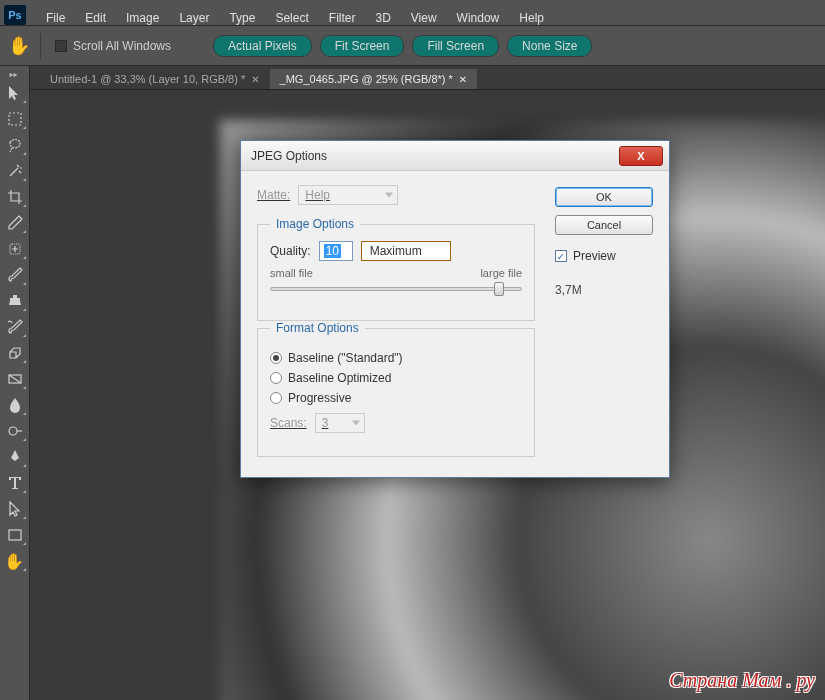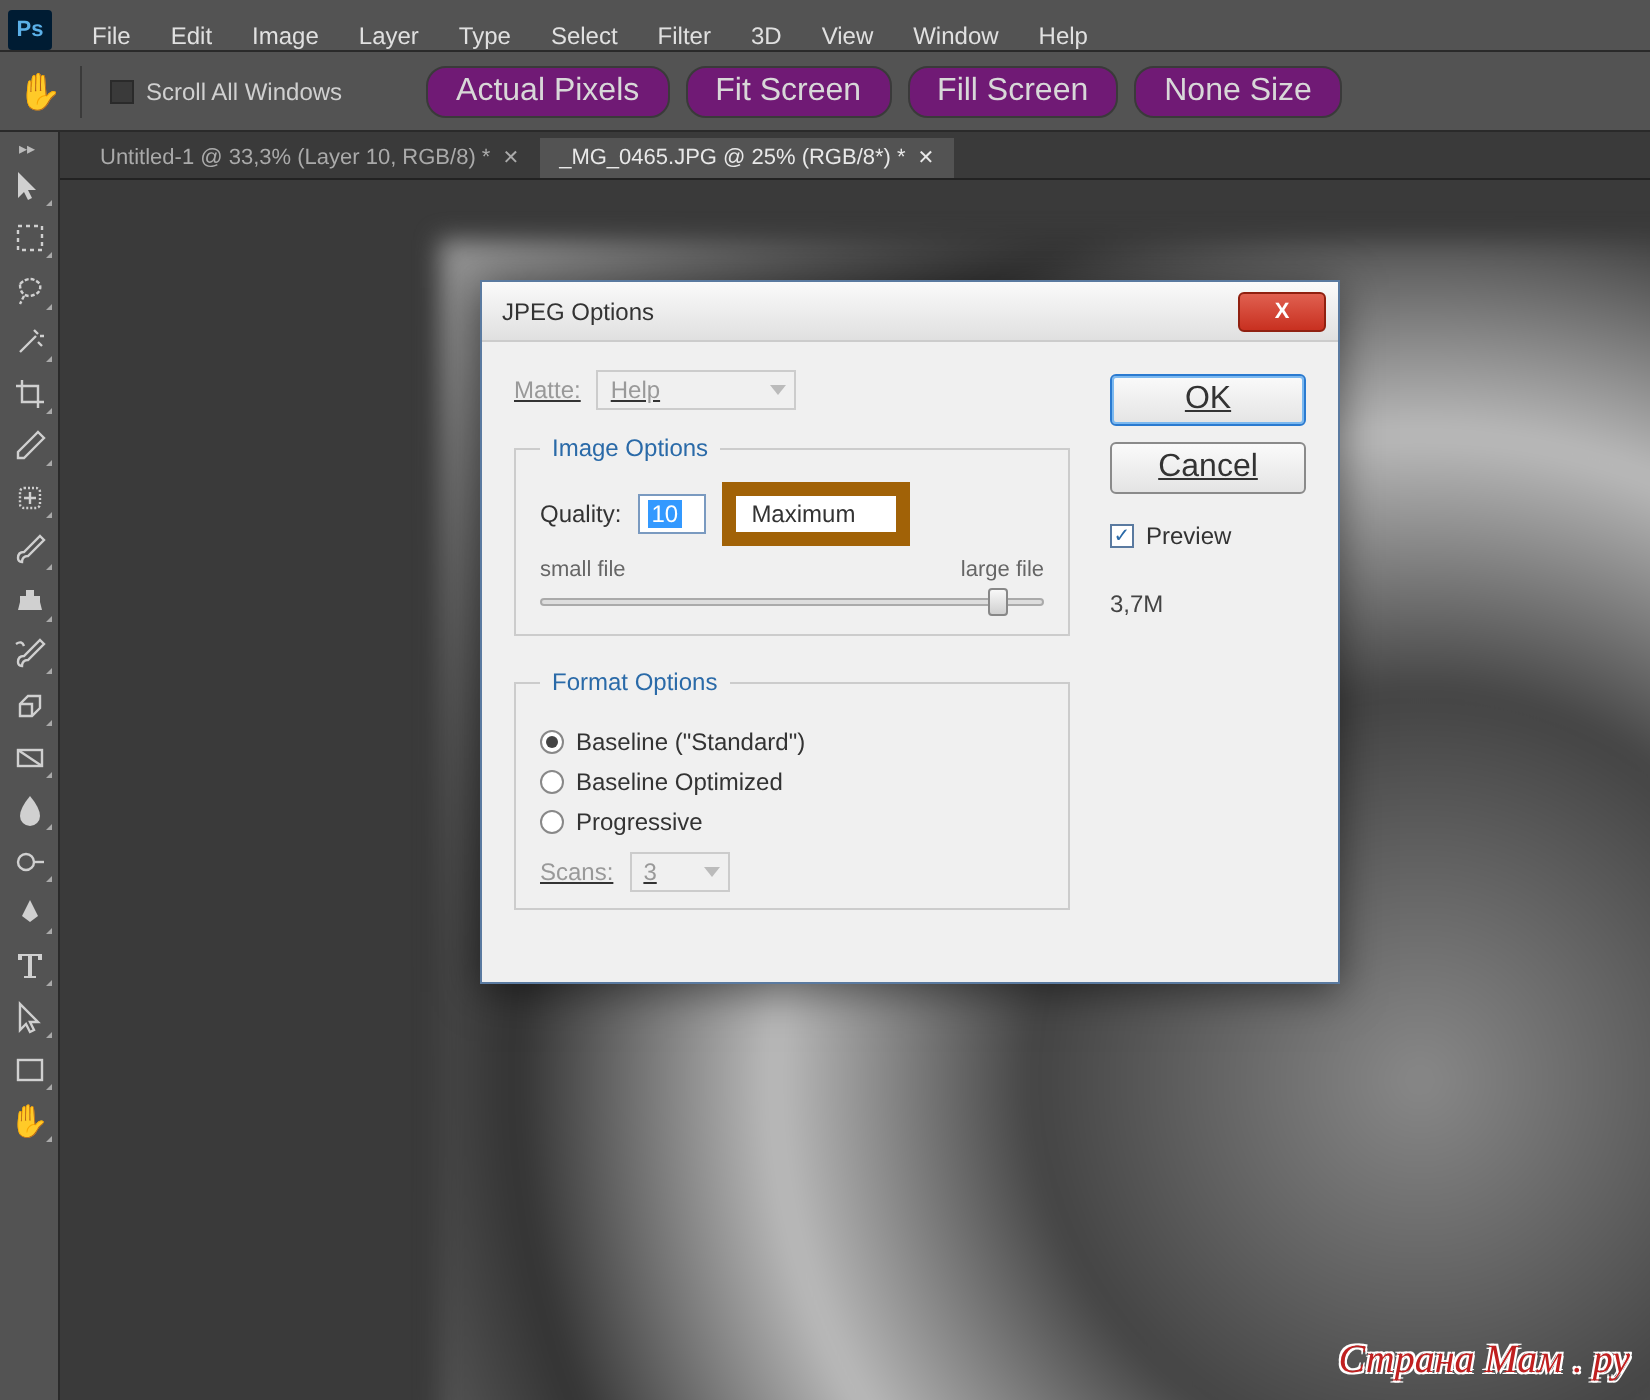--- a/index.html
+++ b/index.html
@@ -9,21 +9,21 @@
 .menubar { height: 26px; background: #535353; display: flex; align-items: flex-end; padding: 0 4px; color: #e0e0e0; font-size: 12px; border-bottom: 1px solid #2a2a2a; }
 .ps-logo { width: 22px; height: 20px; background: #001c33; color: #5bb0e8; font-weight: bold; font-size: 11px; display: flex; align-items: center; justify-content: center; border-radius: 2px; margin-right: 10px; }
 .menu-item { padding: 0 10px; cursor: pointer; }
 
 
 .optbar { height: 40px; background: #535353; display: flex; align-items: center; padding: 0 8px; gap: 8px; color: #d0d0d0; font-size: 12px; border-bottom: 1px solid #2a2a2a; }
 .hand-ico { width: 24px; height: 24px; display:flex; align-items:center; justify-content:center; font-size: 18px; }
 .opt-sep { width:1px; height:26px; background:#3a3a3a; }
 .opt-check { display:flex; align-items:center; gap:6px; padding:0 6px; }
 .opt-check .box { width:12px; height:12px; border:1px solid #2a2a2a; background:#3a3a3a; }
-.opt-btn { background:#701a75; border:1px solid #3a3a3a; border-radius:10px; padding:3px 14px; color:#d8d8d8; font-size:16px; cursor:pointer; }
+.opt-btn { background:#0f766e; border:1px solid #3a3a3a; border-radius:10px; padding:3px 14px; color:#d8d8d8; font-size:12px; cursor:pointer; }
 
 
 .tabbar { height: 24px; background: #3a3a3a; display:flex; align-items:flex-end; padding-left:40px; color:#aaa; font-size:11px; border-bottom:1px solid #222; }
 .tab { padding:4px 10px; display:flex; align-items:center; gap:6px; cursor:pointer; }
 .tab.active { background:#535353; color:#e8e8e8; }
 .tab .x { font-size:10px; }
 
 
 .toolbar { position:absolute; left:0; top:66px; width:30px; bottom:0; background:#535353; border-right:1px solid #2a2a2a; display:flex; flex-direction:column; align-items:center; padding-top:4px; }
 .tool { width:26px; height:24px; display:flex; align-items:center; justify-content:center; color:#d0d0d0; margin:1px 0; cursor:pointer; position:relative; }
@@ -45,39 +45,39 @@
 .dlg-left { flex:1; }
 .dlg-right { width:98px; display:flex; flex-direction:column; gap:8px; padding-top:2px; }
 
 .dlg-row { display:flex; align-items:center; gap:8px; margin-bottom:12px;text-decoration:underline; }
 .lbl-dis { color:#999; }
 .sel { border:1px solid #aaa; background:#fff; padding:2px 20px 2px 6px; position:relative; min-width:100px; display:inline-flex; align-items:center; }
 .sel.dis { background:#f0f0f0; color:#999; border-color:#ccc; }
 .sel .arr { position:absolute; right:4px; top:50%; transform:translateY(-50%); width:0; height:0; border-left:4px solid transparent; border-right:4px solid transparent; border-top:5px solid #555; }
 .sel.dis .arr { border-top-color:#bbb; }
 
-fieldset { border:1px solid #ccc; padding:10px 12px 8px; margin-bottom:16px; }
+fieldset { border:1px solid #ccc; padding:10px 12px 23px; }
 legend { padding:0 6px; color:#2a6aa8; }
 
 .qrow { display:flex; align-items:center; gap:8px; }
 .qin { width:34px; border:1px solid #7a9ac0; background:#fff; padding:2px 4px; text-align:left; }
 .qin .hl { background:#3399ff; color:#fff; padding:0 2px; }
-.qsel { border:7px solid #a16207; background:#fff; padding:2px 20px 2px 8px; min-width:90px; position:relative; }
+.qsel { border:1px solid #a16207; background:#fff; padding:2px 20px 2px 8px; min-width:90px; position:relative; }
 
 .slider-wrap { margin-top:6px; }
 .slider-lbls { display:flex; justify-content:space-between; font-size:11px; color:#666; margin-bottom:2px; }
 .slider { position:relative; height:16px; }
 .slider .track { position:absolute; left:0; right:0; top:6px; height:4px; background:#ddd; border:1px solid #aaa; border-radius:2px; }
 .slider .thumb { position:absolute; right:18px; top:1px; width:10px; height:14px; background:linear-gradient(#f8f8f8,#d0d0d0); border:1px solid #888; border-radius:2px; }
 
 .radio-row { display:flex; align-items:center; gap:6px; margin:6px 0; }
 .radio { width:12px; height:12px; border:1px solid #888; border-radius:50%; display:flex; align-items:center; justify-content:center; background:#fff; }
 .radio.checked::after { content:""; width:6px; height:6px; background:#444; border-radius:50%; }
 
-.dlg-btn { background:linear-gradient(#fafafa,#e4e4e4); border:1px solid #8a8a8a; border-radius:3px; padding:3px 0; text-align:center; cursor:pointer; font-size:16px;text-decoration:underline; }
+.dlg-btn { background:linear-gradient(#fafafa,#e4e4e4); border:1px solid #8a8a8a; border-radius:3px; padding:3px 0; text-align:center; cursor:pointer; font-size:11px; }
 .dlg-btn.primary { border:1px solid #2a7ad0; box-shadow:0 0 0 1px #7ab8f0 inset; }
 .chkrow { display:flex; align-items:center; gap:6px; margin-top:6px; }
 .chk { width:12px; height:12px; border:1px solid #5a7aa0; background:#fff; display:flex; align-items:center; justify-content:center; color:#2a6aa8; font-size:10px; }
 .filesize { margin-top:12px; color:#444; }
 
 .watermark { position:absolute; right:10px; bottom:8px; font-family: Georgia, serif; font-style:italic; font-size:20px; color:#c02020; text-shadow: -1px -1px 0 #fff, 1px -1px 0 #fff, -1px 1px 0 #fff, 1px 1px 0 #fff; }
 </style>
 </head>
 <body>
 

